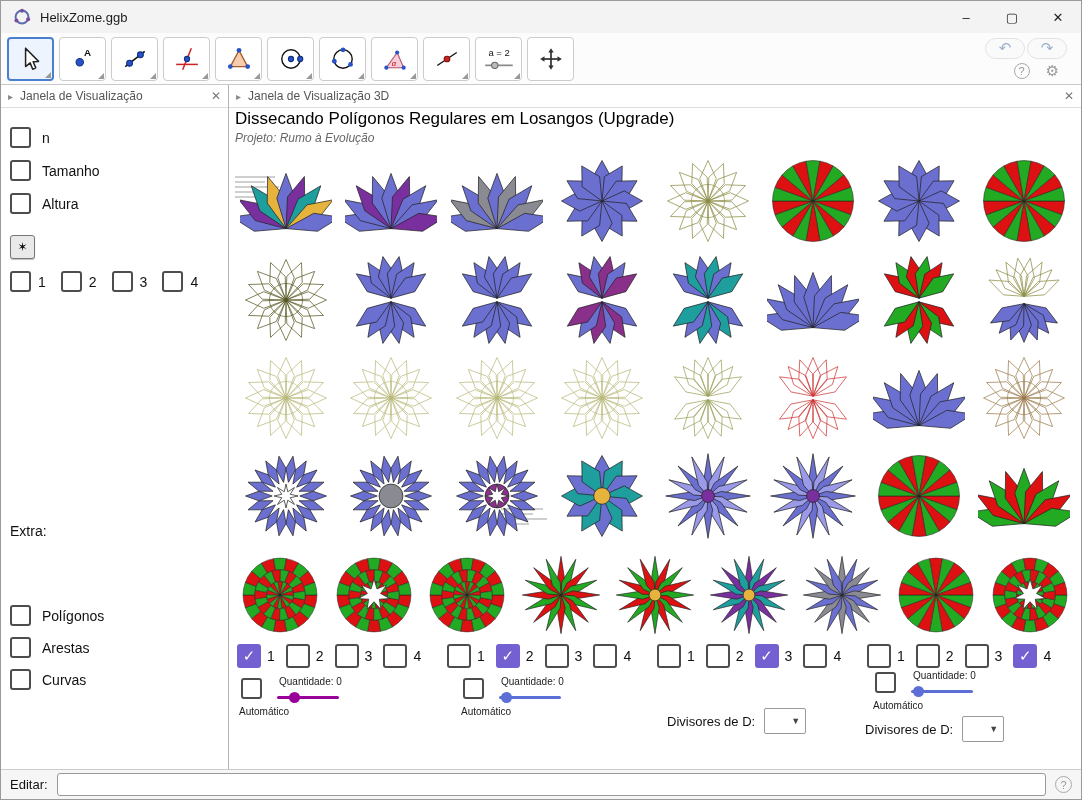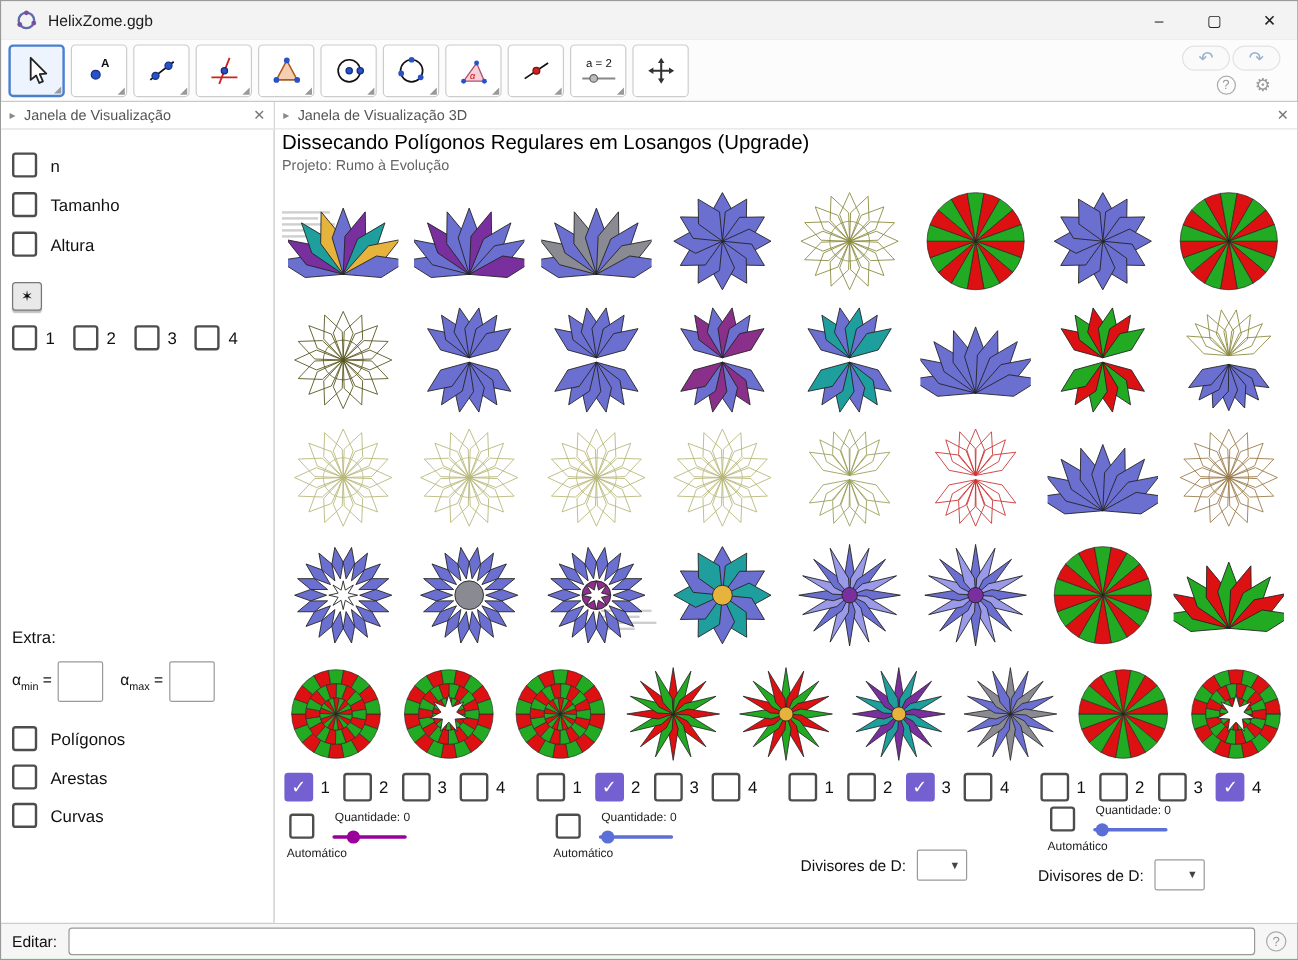--- a/index.html
+++ b/index.html
@@ -1,18 +1,18 @@
 <!DOCTYPE html>
 <html><head>
 <meta charset="utf-8">
 <style>
   *{margin:0;padding:0;box-sizing:border-box}
   html,body{width:1082px;height:800px;overflow:hidden}
   body{font-family:"Liberation Sans",sans-serif;background:#e8e8e8;color:#111}
-  .win{width:1082px;height:800px;background:#86efac;border:1px solid #9a9a9a;display:flex;flex-direction:column}
+  .win{width:1082px;height:800px;background:#4c1d95;border:1px solid #9a9a9a;display:flex;flex-direction:column}
 
   
   .titlebar{height:32px;display:flex;align-items:center;padding-left:12px;background:#f3f3f3}
   .titlebar .title{font-size:13px;color:#1c1c1c;margin-left:9px}
   .wbtns{margin-left:auto;display:flex;height:32px}
   .wbtn{width:46px;height:32px;display:flex;align-items:center;justify-content:center;font-size:13px;color:#222}
 
   
   .menubar{height:28px;background:#f7f7f7;border-bottom:1px solid #ddd;display:flex;align-items:center;padding-left:4px}
   .mitem{font-size:13px;color:#141414;padding:4px 9px}
@@ -47,21 +47,21 @@
   .num-row{position:absolute;top:163px;left:9px;display:flex;align-items:center;gap:7px;font-size:14px}
   .num-row .pair{display:flex;align-items:center;gap:7px;margin-right:8px}
   .extra{position:absolute;top:415px;left:9px;font-weight:normal;font-size:14px}
   .alpha-row{position:absolute;top:443px;left:9px;display:flex;align-items:center;gap:5px;font-size:13px}
   .alpha-input{width:38px;height:34px;border:1px solid #999;border-radius:2px;background:#fff;font-size:13px;padding:2px}
   sub{font-size:9px}
 
   
   .gfx{position:relative;flex:1;overflow:hidden;background:#fff}
   .g-title{position:absolute;top:1px;left:6px;font-size:17px;font-weight:normal;color:#000}
-  .g-sub{position:absolute;top:23px;left:6px;font-size:12px;color:#666}
+  .g-sub{position:absolute;top:23px;left:6px;font-size:12px;font-style:italic;color:#666}
   #figures{position:absolute;top:44px;left:0;right:0;height:492px;display:flex;flex-direction:column}
   .frow{flex:1;display:flex;align-items:center;justify-content:space-around;padding:0 4px}
   .fcell{display:flex;align-items:center;justify-content:center}
   .note{position:absolute;display:flex;flex-direction:column;gap:3px}
   .note i{display:block;height:2px;background:#cfcfcf}
 
   
   #controls{position:absolute;left:8px;right:4px;top:536px;height:99px}
   #groups{display:flex;width:100%}
   .group{flex:1;display:flex;align-items:center}
@@ -240,26 +240,20 @@
           <span class="pair">
               <span class="cb"></span>
               <span>3</span>
             </span>
           <span class="pair">
               <span class="cb"></span>
               <span>4</span>
             </span>
         </div>
         <div class="extra">Extra:</div>
-        <div class="alpha-row">
-          <span><span>α</span><sub>min</sub> <span>=</span></span>
-          <input class="alpha-input" value="" style="">
-          <span style="margin-left:9px"><span>α</span><sub>max</sub> <span>=</span></span>
-          <input class="alpha-input" value="" style="">
-        </div>
         <div class="lp-row" style="top:497px">
           <span class="cb"></span>
           <span>Polígonos</span>
         </div>
         <div class="lp-row" style="top:529px">
           <span class="cb"></span>
           <span>Arestas</span>
         </div>
         <div class="lp-row" style="top:561px">
           <span class="cb"></span>

